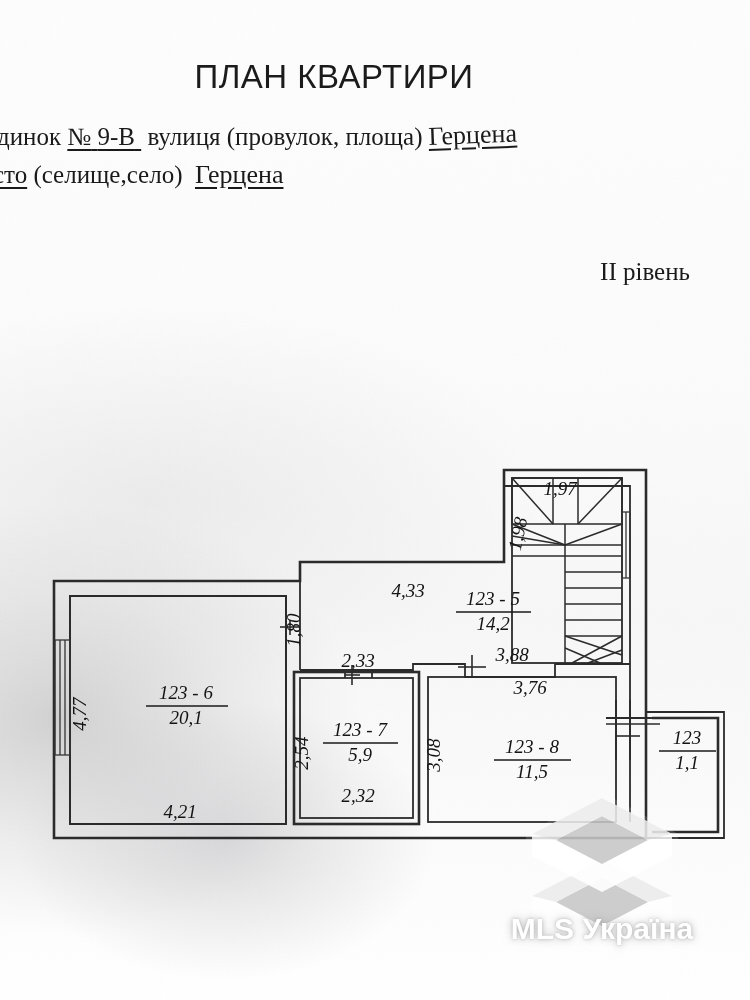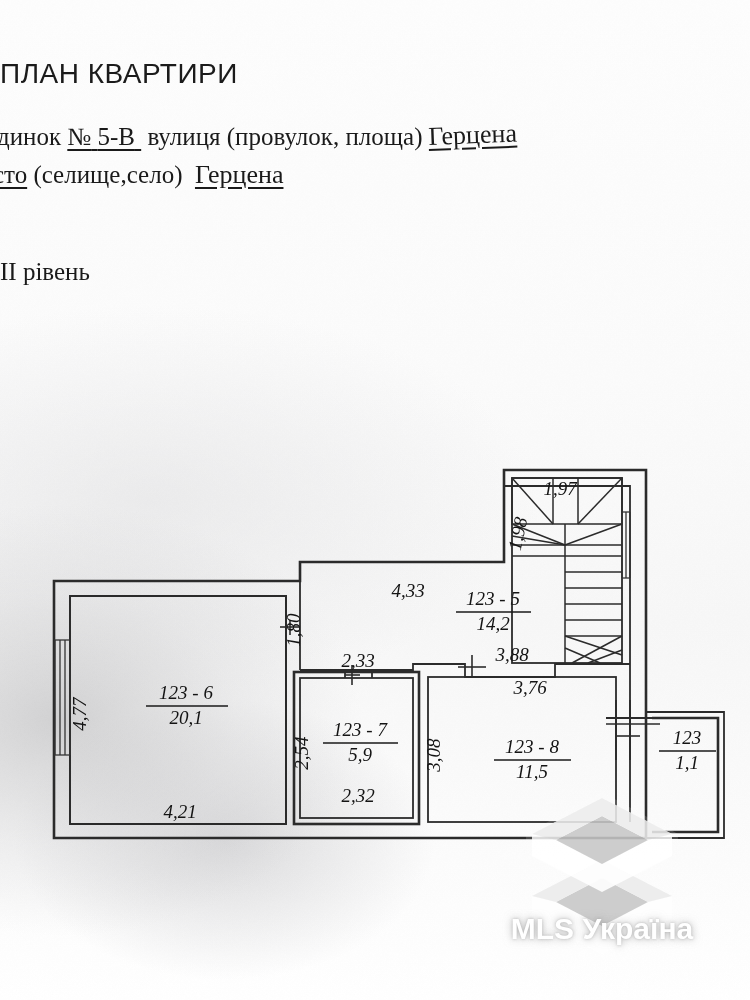--- a/index.html
+++ b/index.html
@@ -36,23 +36,23 @@
   #header {
     position: absolute;
     left: 0; top: 0;
     width: 750px;
     z-index: 5;
   }
   #title {
     position: absolute;
     left: 0; top: 58px;
     width: 668px;
-    text-align: left;
+    text-align: center;
     font-family: "Liberation Sans", sans-serif;
-    font-size: 28px;
+    font-size: 33px;
     letter-spacing: .5px;
     color: #1b1b1b;
     white-space: nowrap;
   }
   .addr-line {
     position: absolute;
     white-space: nowrap;
     color: #1a1a1a;
   }
   #addr1 {
@@ -73,21 +73,21 @@
   }
   .tilt {
     display: inline-block;
     transform: rotate(-2.2deg);
     transform-origin: left bottom;
   }
   #level {
     position: absolute;
     left: 0; top: 258px;
     width: 690px;
-    text-align: left;
+    text-align: right;
     font-size: 25px;
     color: #1a1a1a;
   }
 
   
   #plan {
     position: absolute;
     left: 0; top: 0;
     width: 750px; height: 1000px;
     z-index: 4;
@@ -135,21 +135,21 @@
 </svg>
 
 <div id="header">
 
   <div id="title">ПЛАН КВАРТИРИ</div>
 
   <div class="addr-line" id="addr1">
     <span>удинок</span>
     <span class="u">
       <span>№</span>
-      <span>5-В</span>
+      <span>9-В</span>
     </span>
     &nbsp;<span>вулиця (провулок, площа)</span>
     <span class="u filled tilt">Герцена</span>
   </div>
 
   <div class="addr-line" id="addr2">
     <span class="u">істо</span>
     <span>(селище,село)</span>
     &nbsp;<span class="u filled">Герцена</span>
   </div>

